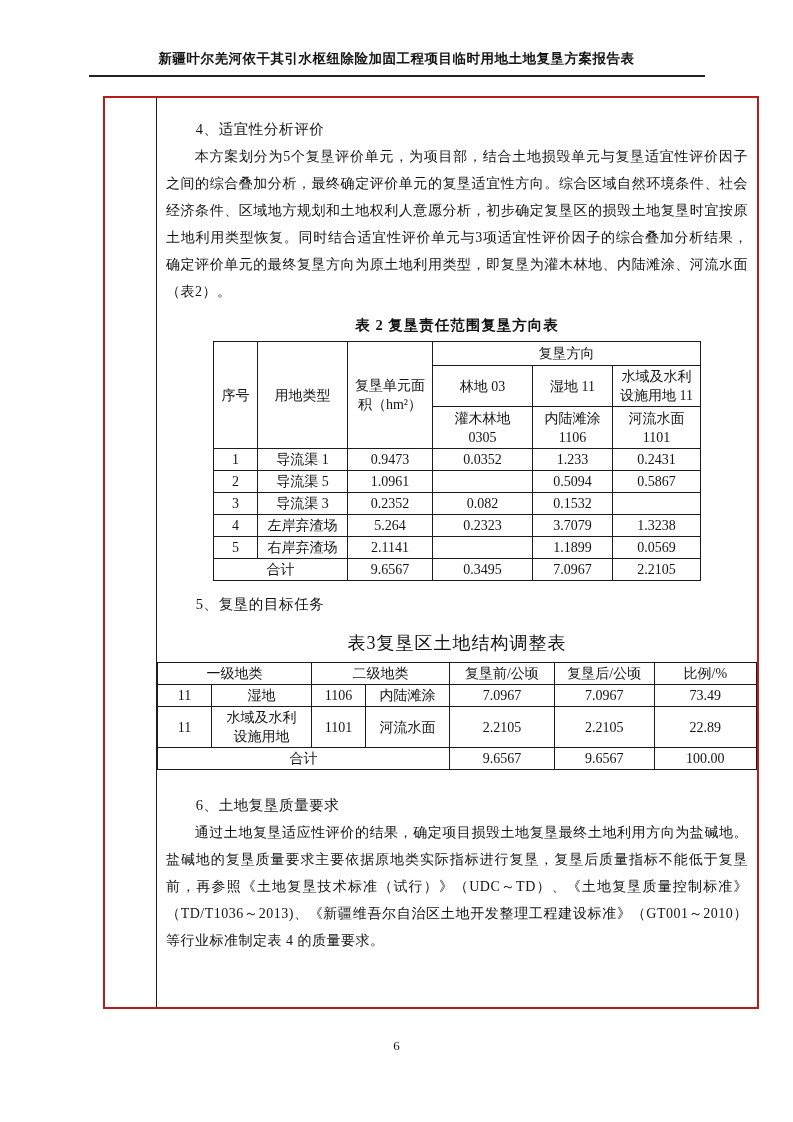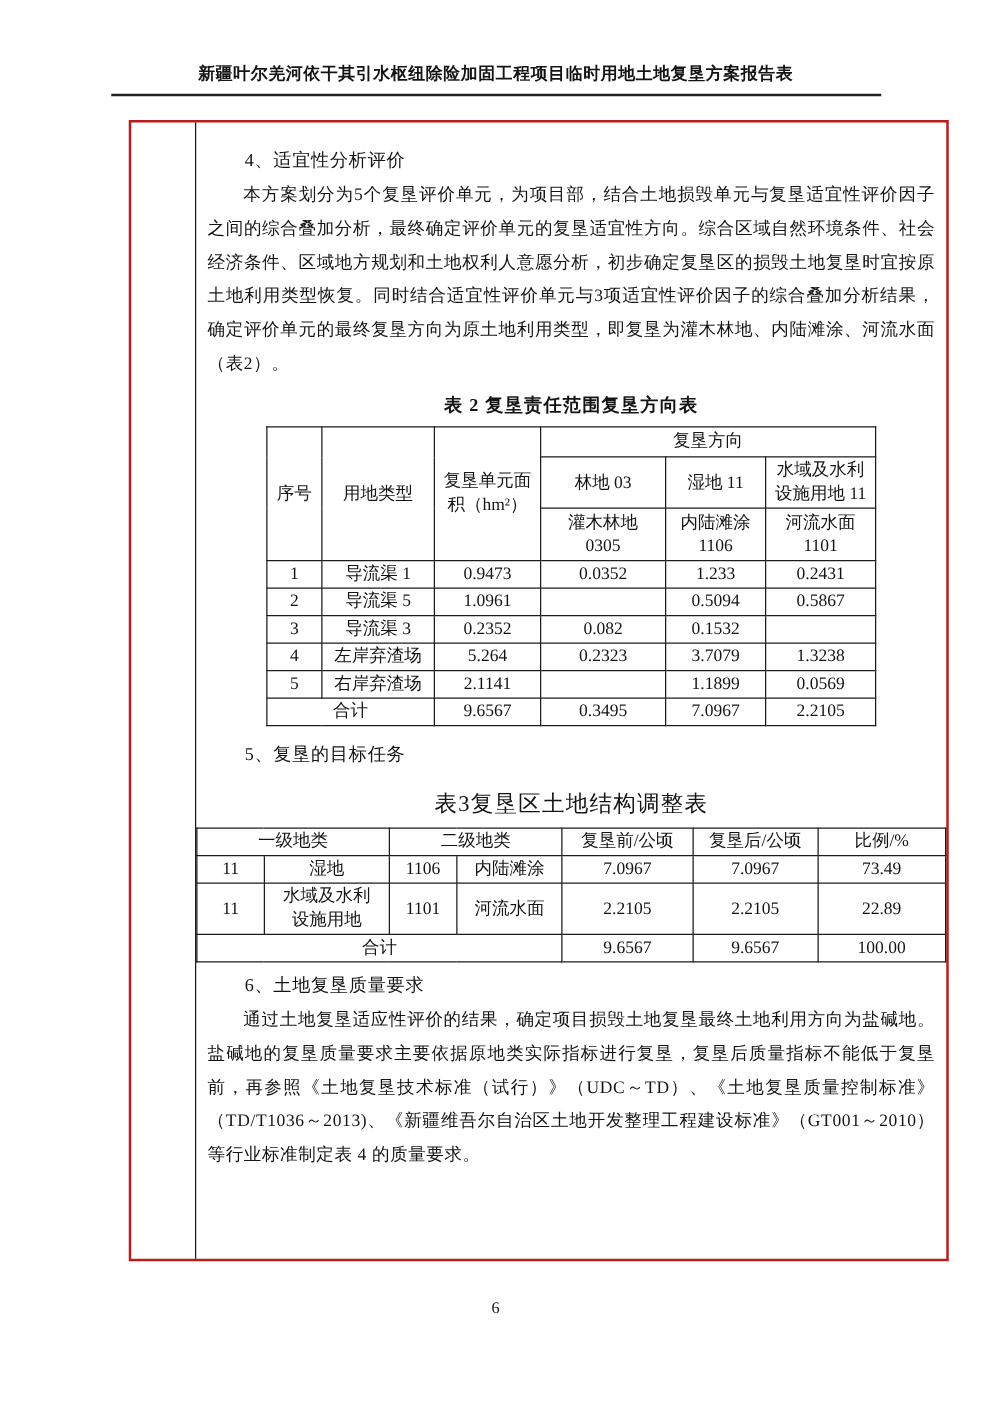--- a/index.html
+++ b/index.html
@@ -21,21 +21,21 @@
   .content{flex:1;padding:18px 0 10px;box-sizing:border-box;}
   
   .sec-heading{
     font-size:14.5px;line-height:27px;margin:0;padding:0 9px;
     text-indent:2.05em;font-weight:normal;letter-spacing:0.6px;
   }
   .body-par{
     font-size:14px;line-height:27px;margin:0;padding:0 9px;
     text-indent:2.05em;text-align:justify;letter-spacing:0.5px;
   }
-  .mt6{margin-top:6px;} .mt10{margin-top:10px;}
+  .mt6{margin-top:22px;} .mt10{margin-top:10px;}
   
   .t2-caption{
     text-align:center;font-size:14.5px;letter-spacing:1px;
     margin:8px 0 4px;line-height:24px;font-weight:bold;
   }
   .t3-caption{
     text-align:center;font-size:18px;letter-spacing:1px;
     margin:12px 0 6px;line-height:26px;
   }
   

